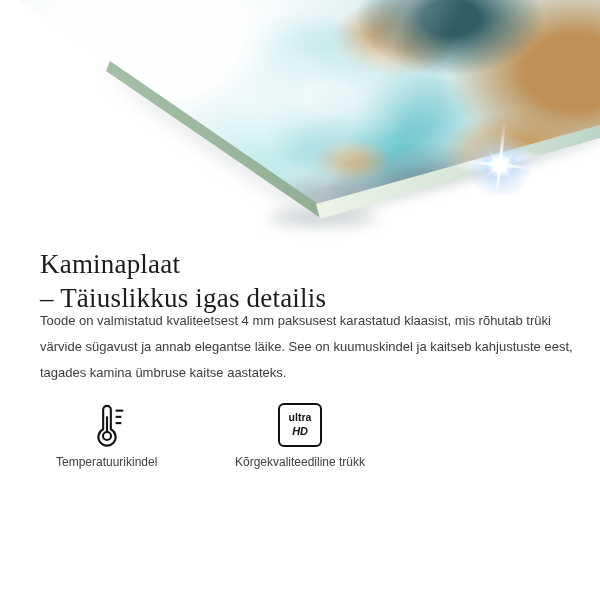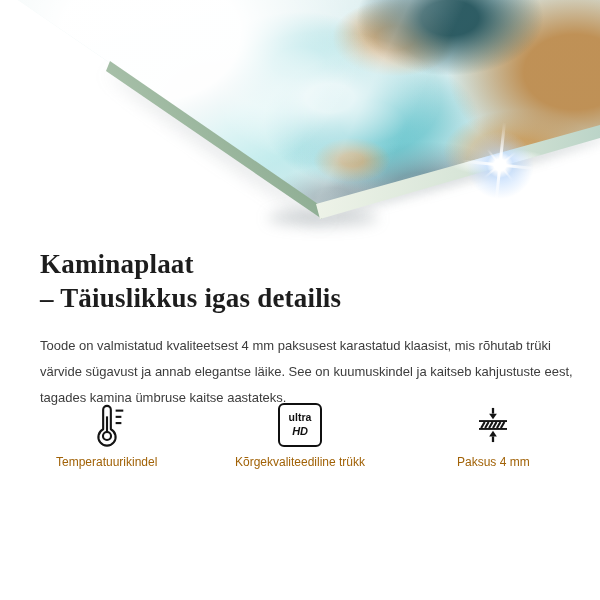--- a/index.html
+++ b/index.html
@@ -71,35 +71,35 @@
   .beam-d1{width:2px;height:40px;transform:translate(-50%,-50%) rotate(51deg);opacity:.9;}
   .beam-d2{width:2px;height:40px;transform:translate(-50%,-50%) rotate(141deg);opacity:.9;}
 
   
   .title{
     position:absolute;left:40px;top:229px;
     font-family:"Liberation Serif","DejaVu Serif",serif;
     font-size:27px;line-height:34px;font-weight:400;color:#1d1d1d;
     letter-spacing:.2px;
   }
-  .title span{display:block;font-weight:bold;}
+  .title span{display:block;}
 
   .lede{
-    position:absolute;left:40px;top:320px;width:535px;
+    position:absolute;left:40px;top:295px;width:535px;
     font-size:13px;line-height:26px;color:#3c3c3c;
   }
 
   
   .features{
     position:absolute;left:10px;top:401px;width:580px;
     display:grid;grid-template-columns:repeat(3,1fr);row-gap:25px;
   }
   .feature{display:flex;flex-direction:column;align-items:center;}
   .icon-box{height:48px;display:flex;align-items:center;justify-content:center;}
-  .feature-label{margin-top:6px;font-size:12px;color:#a16207;}
+  .feature-label{margin-top:6px;font-size:12px;color:#404040;}
   .icon-stroke{stroke:#141414;fill:none;stroke-width:2.2;}
 
   .uhd-box{
     width:40px;height:40px;border:2.5px solid #101010;border-radius:6px;
     display:flex;flex-direction:column;align-items:center;justify-content:center;
     color:#101010;
   }
   .uhd-top{font-size:10.5px;font-weight:700;line-height:11px;}
   .uhd-bottom{font-size:11px;font-weight:700;line-height:16px;letter-spacing:-.3px;font-style:italic;}
 </style>
@@ -150,35 +150,14 @@
         <span class="uhd-top">ultra</span>
         <span class="uhd-bottom">HD</span>
       </div>
     </div>
     <div class="feature-label">Kõrgekvaliteediline trükk</div>
   </div>
 
 
 
 
-  <div class="feature">
-    <div class="icon-box">
-      <svg width="42" height="42" viewBox="0 0 48 48">
-        <line class="icon-stroke" x1="8" y1="19.5" x2="40" y2="19.5" stroke-width="1.8"></line>
-        <line class="icon-stroke" x1="8" y1="28.5" x2="40" y2="28.5" stroke-width="1.8"></line>
-        <g stroke="#141414" stroke-width="2.4">
-          <line x1="10.5" y1="27.5" x2="14.5" y2="20.5"></line>
-          <line x1="15" y1="27.5" x2="19" y2="20.5"></line>
-          <line x1="19.5" y1="27.5" x2="23.5" y2="20.5"></line>
-          <line x1="24" y1="27.5" x2="28" y2="20.5"></line>
-          <line x1="28.5" y1="27.5" x2="32.5" y2="20.5"></line>
-          <line x1="33" y1="27.5" x2="37" y2="20.5"></line>
-        </g>
-        <line x1="24" y1="4.5" x2="24" y2="11" stroke="#141414" stroke-width="2.6"></line>
-        <path d="M24 17.5 L19.6 11 H28.4 Z" fill="#141414"></path>
-        <line x1="24" y1="43.5" x2="24" y2="37" stroke="#141414" stroke-width="2.6"></line>
-        <path d="M24 30.5 L19.6 37 H28.4 Z" fill="#141414"></path>
-      </svg>
-    </div>
-    <div class="feature-label">Paksus 4 mm</div>
-  </div>
 
 </div>
 
 </body></html>

